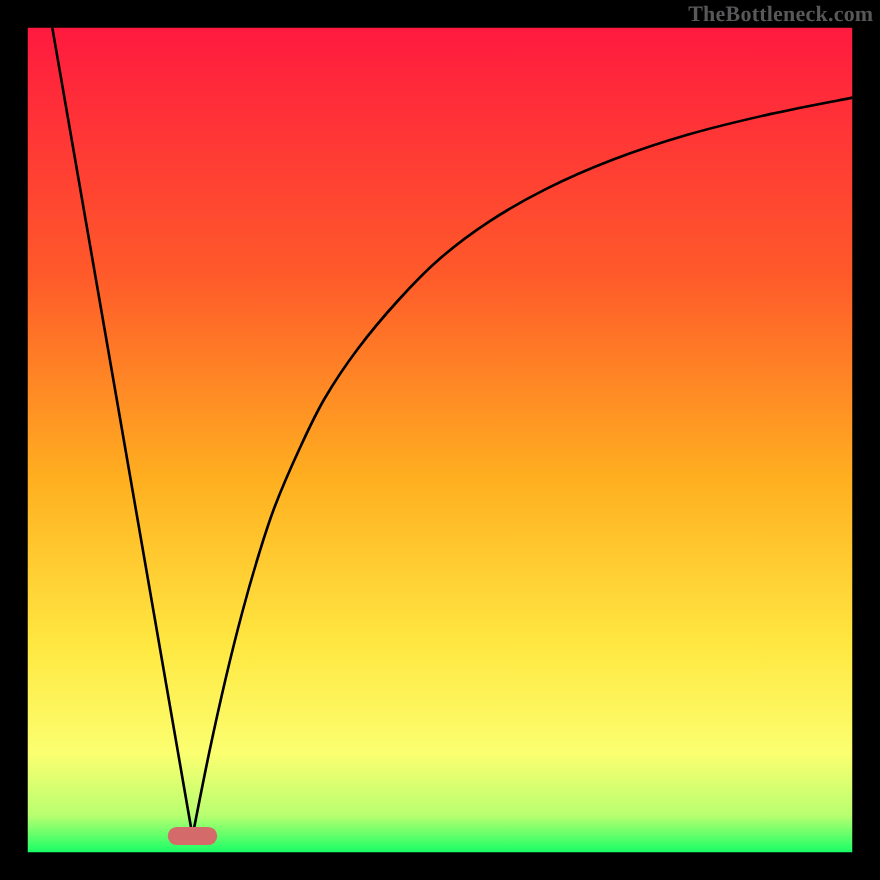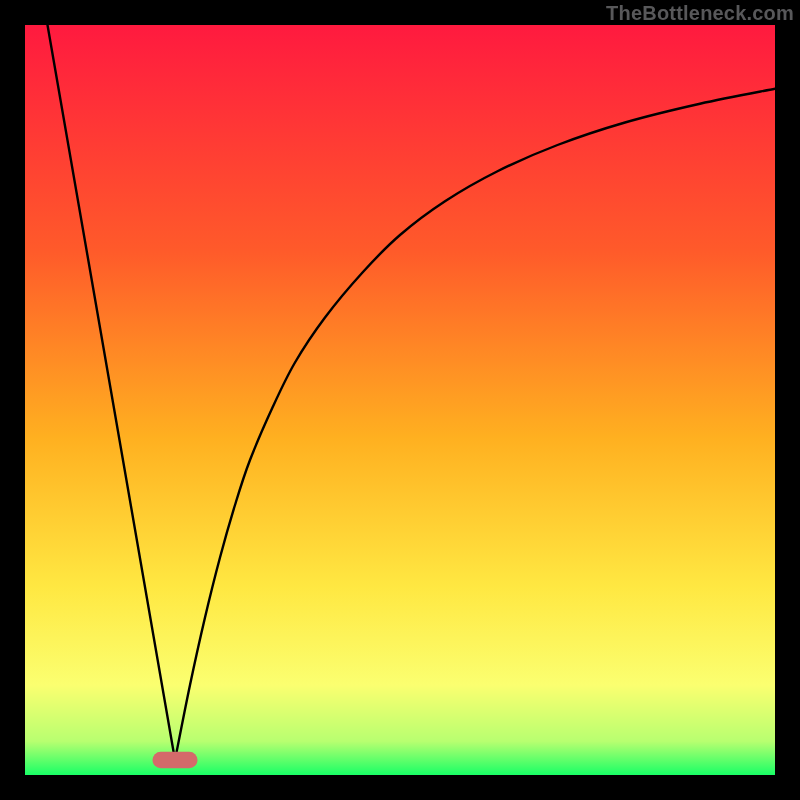--- a/index.html
+++ b/index.html
@@ -23,21 +23,21 @@
     position: absolute;
     left: 0;
     top: 0;
     width: 750px;
     height: 750px;
   }
   .watermark {
     position: absolute;
     top: 2px;
     right: 6px;
-    font-family: Liberation Sans, sans-serif;
+    font-family: Liberation Serif, serif;
     font-size: 20px;
     font-weight: 600;
     color: #58585a;
     letter-spacing: 0.2px;
   }
   svg { display: block; }
 </style>
 </head>
 <body>
 

